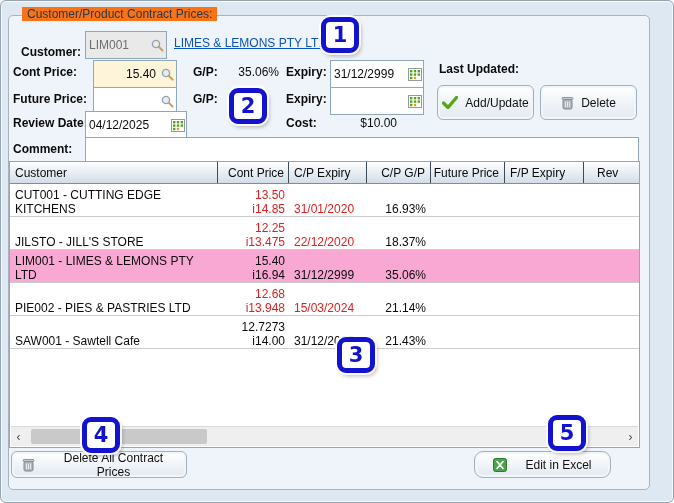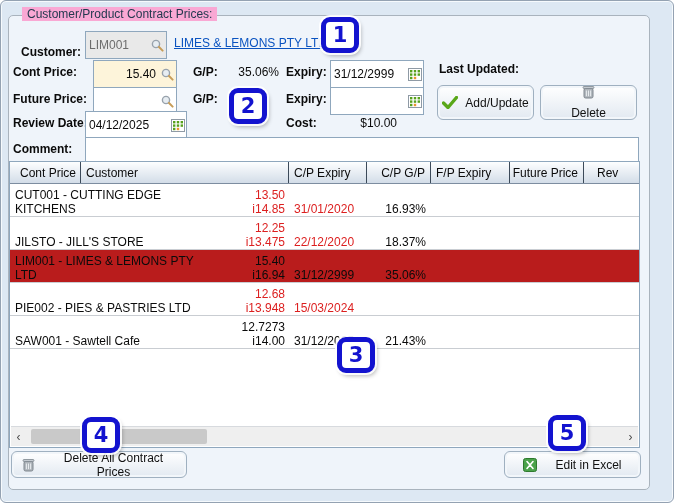--- a/index.html
+++ b/index.html
@@ -1,19 +1,19 @@
 <!DOCTYPE html>
 <html><head>
 <meta charset="utf-8">
 <style>
   html,body{margin:0;padding:0;background:#fff;}
   body{width:674px;height:503px;font-family:"Liberation Sans",sans-serif;font-size:12px;color:#111;}
   .window{position:relative;width:672px;height:501px;background:#dde8f3;border:1px solid #94a2b2;border-radius:6px;overflow:hidden;box-shadow:inset 0 0 0 1px #f6fafd;}
   .groupbox{position:absolute;left:7px;top:14px;width:640px;height:473px;border:1px solid #a9b3bd;border-radius:5px;background:#eff4fa;}
-  .gb-title{position:absolute;left:13px;top:-9px;background:#f9a8d4;padding:0 5px;color:#24394f;font-size:12px;}
+  .gb-title{position:absolute;left:13px;top:-9px;background:#f97316;padding:0 5px;color:#24394f;font-size:12px;}
   .lbl{position:absolute;font-weight:bold;color:#0b0b0b;white-space:nowrap;}
   .val{position:absolute;white-space:nowrap;color:#0b0b0b;}
   .fldwrap{position:absolute;display:flex;align-items:center;height:28px;box-sizing:border-box;border:1px solid #8fa7bd;background:#fff;}
   .fldwrap input{flex:1;min-width:0;border:none;outline:none;background:transparent;height:16px;font:12px "Liberation Sans",sans-serif;padding:0 3px;color:#0b0b0b;}
   .cream{background:#fdf4da;}
   .disabledfld{background:#e9e9e9;}
   .disabledfld input{color:#6d6d6d;}
   .num input{text-align:right;}
   .iconbtn{width:17px;height:16px;display:flex;align-items:center;justify-content:center;flex:0 0 auto;cursor:pointer;background:transparent;border:none;padding:0;}
   .link{position:absolute;color:#0a53c0;text-decoration:underline;white-space:nowrap;cursor:pointer;}
@@ -24,21 +24,21 @@
   .ghead .hc{display:flex;align-items:center;box-sizing:border-box;border-right:1px solid #3c4a59;font-size:12px;color:#0b0b0b;overflow:hidden;white-space:nowrap;}
   .ghead .hc:last-child{border-right:none;}
   .hc.w-cust{width:208px;padding-left:5px;}
   .hc.w-cp{width:71px;justify-content:flex-end;padding-right:4px;}
   .hc.w-cpe{width:78px;padding-left:5px;}
   .hc.w-gp{width:64px;justify-content:flex-end;padding-right:5px;}
   .hc.w-fp{width:74px;justify-content:flex-end;padding-right:5px;}
   .hc.w-fpe{width:79px;padding-left:5px;}
   .hc.w-rev{flex:1;padding-left:13px;}
   .trow{display:flex;height:33px;border-bottom:1px solid #c9cdd2;box-sizing:border-box;cursor:default;align-items:flex-end;}
-  .trow.selected{background:#b91c1c;}
+  .trow.selected{background:#f9a8d4;}
   .tc{box-sizing:border-box;overflow:hidden;padding-top:1px;font-size:12px;line-height:14px;color:#0b0b0b;}
   .tc.cust{width:208px;padding-left:5px;padding-right:8px;}
   .tc.cp{width:71px;text-align:right;padding-right:4px;}
   .tc.cpe{width:78px;padding-left:5px;}
   .tc.gp{width:64px;text-align:right;padding-right:5px;}
   .tc.fp{width:74px;}
   .tc.fpe{width:79px;}
   .tc.rev{flex:1;text-align:right;padding-right:5px;}
   .red{color:#dc1f1f;}
   
@@ -133,21 +133,21 @@
             <rect x="5.8" y="8.8" width="2.4" height="2.4" fill="#e8962e"></rect>
           </svg></span>
       </button>
   </div>
   <button class="btn" style="left:436px;top:84px;width:97px;height:35px;">
     <span class="icon"><svg width="16" height="13" viewBox="0 0 16 13">
           <path d="M1.5 7 L6 11.5 L14.5 1.5" fill="none" stroke="#59a718" stroke-width="3.4" stroke-linecap="round" stroke-linejoin="round"></path>
         </svg></span>
     <span>Add/Update</span>
   </button>
-  <button class="btn" style="left:539px;top:84px;width:97px;height:35px;flex-direction:column;">
+  <button class="btn" style="left:539px;top:84px;width:97px;height:35px;">
     <span class="icon"><svg width="13" height="14" viewBox="0 0 13 14">
           <rect x="2" y="3.5" width="9" height="9.5" rx="1.6" fill="#aeb4ba" stroke="#7e868e"></rect>
           <rect x="1" y="1.5" width="11" height="2" rx="1" fill="#c4cad0" stroke="#7e868e" stroke-width="0.8"></rect>
           <line x1="4.4" y1="5.5" x2="4.4" y2="11.2" stroke="#e8ecef" stroke-width="1"></line>
           <line x1="6.5" y1="5.5" x2="6.5" y2="11.2" stroke="#e8ecef" stroke-width="1"></line>
           <line x1="8.6" y1="5.5" x2="8.6" y2="11.2" stroke="#e8ecef" stroke-width="1"></line>
         </svg></span>
     <span>Delete</span>
   </button>
 
@@ -171,26 +171,26 @@
   <span class="lbl" style="left:285px;top:115px;">Cost:</span>
   <span class="val" style="left:340px;top:115px;width:56px;text-align:right;">$10.00</span>
 
   <span class="lbl" style="left:12px;top:141px;">Comment:</span>
   <div class="fldwrap" style="left:84px;top:136px;width:554px;">
     <input type="text" value="" style="">
   </div>
 
   <div class="grid">
     <div class="ghead">
+      <div class="hc w-cust">Customer</div>
       <div class="hc w-cp">Cont Price</div>
-      <div class="hc w-cust">Customer</div>
       <div class="hc w-cpe">C/P Expiry</div>
       <div class="hc w-gp">C/P G/P</div>
+      <div class="hc w-fp">Future Price</div>
       <div class="hc w-fpe">F/P Expiry</div>
-      <div class="hc w-fp">Future Price</div>
       <div class="hc w-rev">Rev</div>
     </div>
 
     <div class="trow">
       <div class="tc cust">CUT001 - CUTTING EDGE KITCHENS</div>
       <div class="tc cp">
           <div class="red">13.50</div>
           <div class="red">i14.85</div>
         </div>
       <div class="tc cpe red">31/01/2020</div>
@@ -225,20 +225,21 @@
       <div class="tc fpe"></div>
     </div>
 
     <div class="trow">
       <div class="tc cust">PIE002 - PIES &amp; PASTRIES LTD</div>
       <div class="tc cp">
           <div class="red">12.68</div>
           <div class="red">i13.948</div>
         </div>
       <div class="tc cpe red">15/03/2024</div>
+      <div class="tc gp">21.14%</div>
       <div class="tc fp"></div>
       <div class="tc fpe"></div>
       <div class="tc rev"></div>
     </div>
 
     <div class="trow">
       <div class="tc cust">SAW001 - Sawtell Cafe</div>
       <div class="tc cp">
           <div>12.7273</div>
           <div>i14.00</div>
@@ -262,21 +263,21 @@
   <button class="btn" style="left:10px;top:450px;width:176px;height:27px;justify-content:flex-start;padding-left:10px;gap:12px;">
     <span class="icon"><svg width="13" height="14" viewBox="0 0 13 14">
           <rect x="2" y="3.5" width="9" height="9.5" rx="1.6" fill="#aeb4ba" stroke="#7e868e"></rect>
           <rect x="1" y="1.5" width="11" height="2" rx="1" fill="#c4cad0" stroke="#7e868e" stroke-width="0.8"></rect>
           <line x1="4.4" y1="5.5" x2="4.4" y2="11.2" stroke="#e8ecef" stroke-width="1"></line>
           <line x1="6.5" y1="5.5" x2="6.5" y2="11.2" stroke="#e8ecef" stroke-width="1"></line>
           <line x1="8.6" y1="5.5" x2="8.6" y2="11.2" stroke="#e8ecef" stroke-width="1"></line>
         </svg></span>
     <span>Delete All Contract Prices</span>
   </button>
-  <button class="btn" style="left:503px;top:450px;width:137px;height:27px;gap:18px;">
+  <button class="btn" style="left:473px;top:450px;width:137px;height:27px;gap:18px;border-radius:9px;">
     <span class="icon"><svg width="14" height="14" viewBox="0 0 14 14">
           <rect x="0.5" y="0.5" width="13" height="13" rx="2" fill="#4aa24a" stroke="#2e7a2e"></rect>
           <path d="M4 3.5 L7 7 L4 10.5 M10 3.5 L7 7 L10 10.5" fill="none" stroke="#ffffff" stroke-width="1.6" stroke-linecap="round" stroke-linejoin="round"></path>
         </svg></span>
     <span>Edit in Excel</span>
   </button>
 
   <div class="callout c1">1</div>
   <div class="callout c2">2</div>
   <div class="callout c3">3</div>

